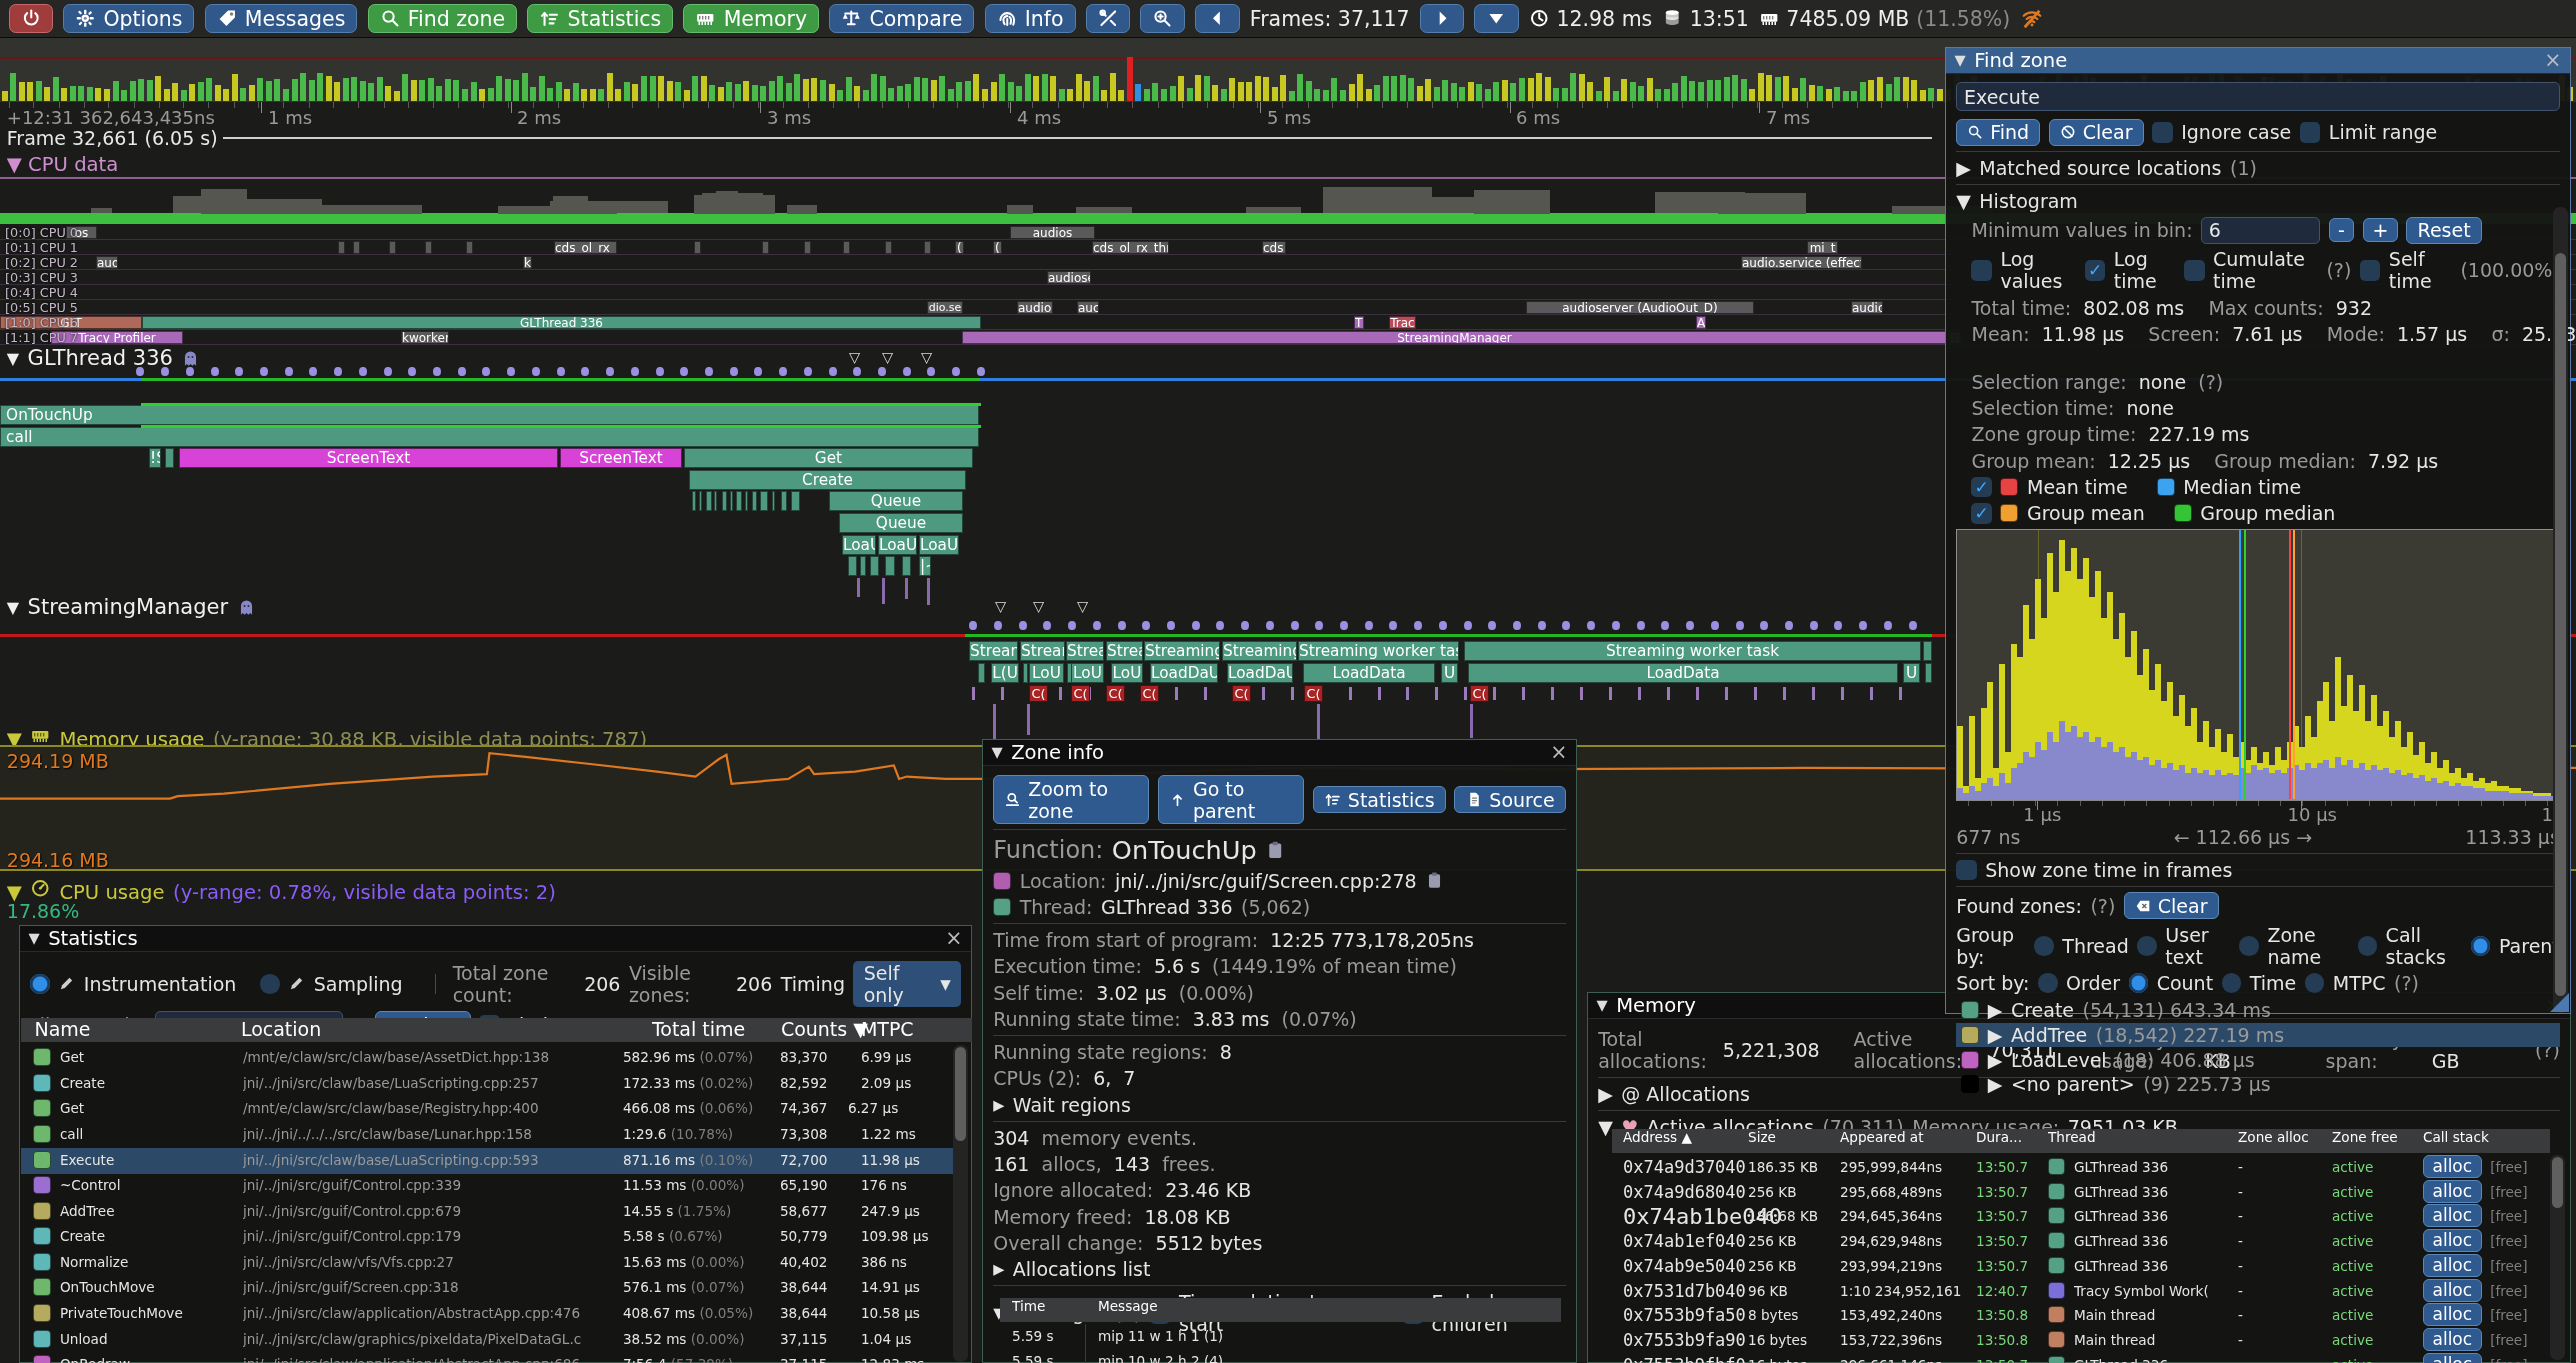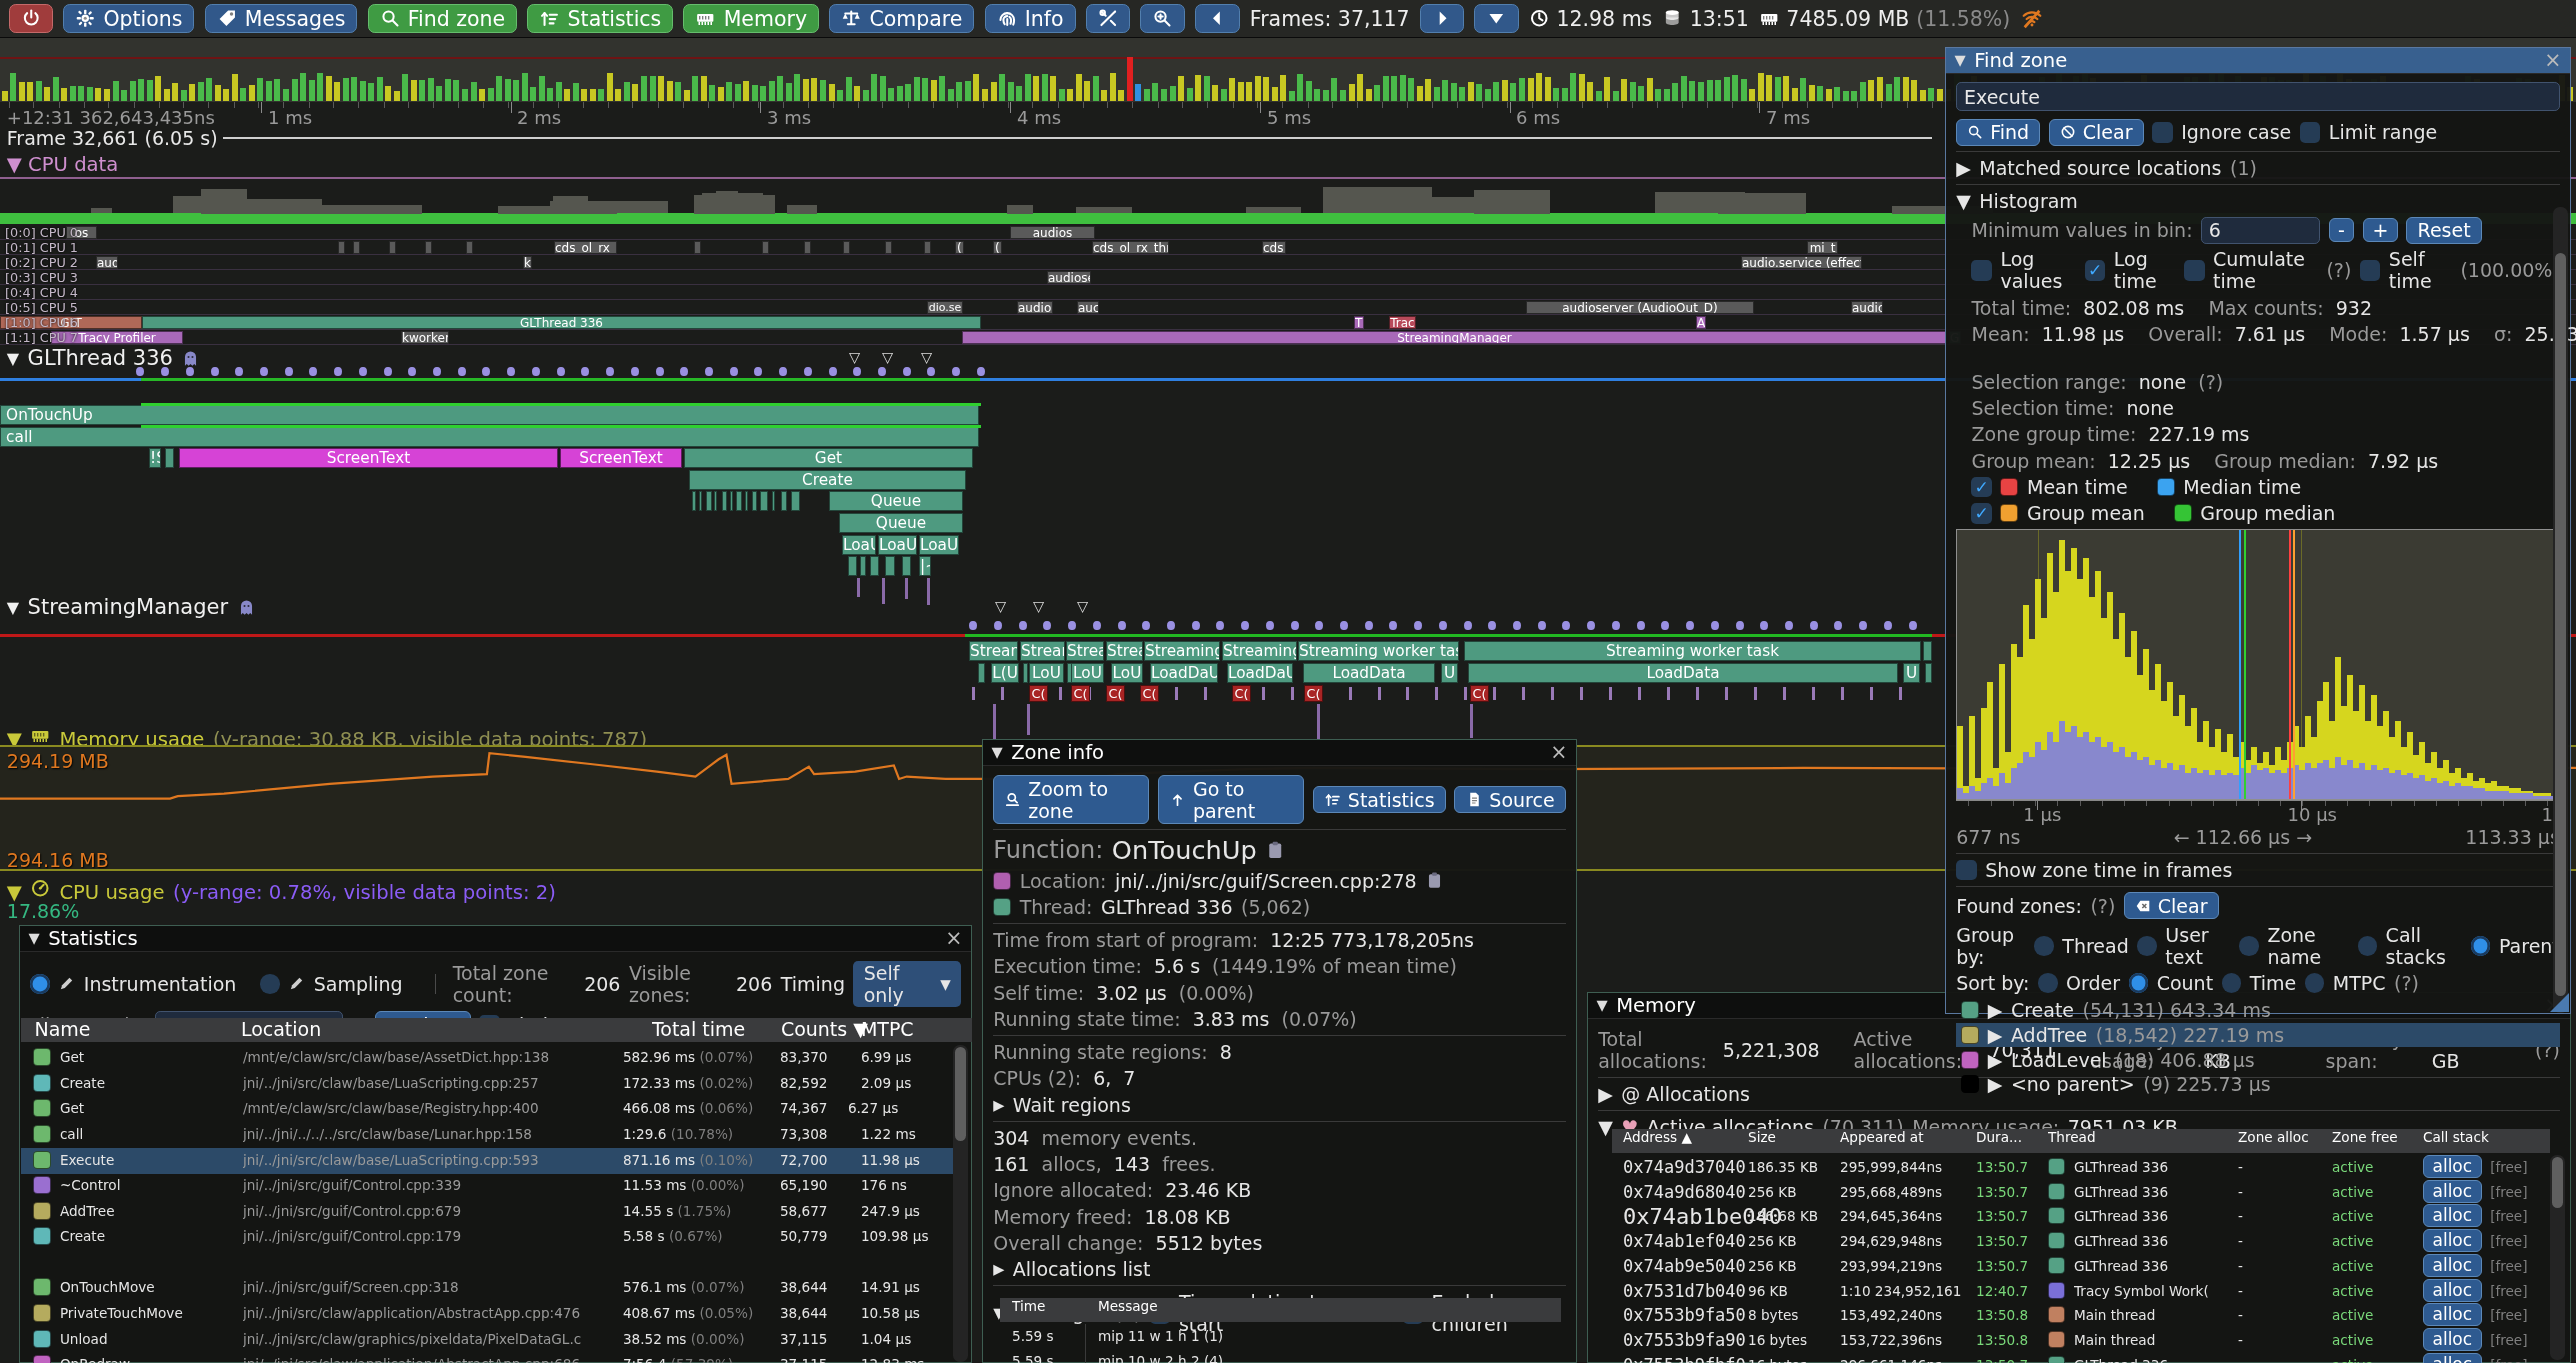--- a/index.html
+++ b/index.html
@@ -964,20 +964,28 @@
         <span class="cell" style="left: 840px;">247.9 µs</span>
       </div>
       <div class="trow" style="position: absolute; left: 0.9px; top: 298px; width: 938px; height: 25.6px;">
         <div class="swatch" style="position: absolute; left: 12px; top: 3.4px; width: 18px; height: 18px; background: rgb(95, 184, 184);"></div>
         <span class="cell" style="left: 39px;">Create</span>
         <span class="cell muted" style="left: 222px; width: 375px;">jni/../jni/src/guif/Control.cpp:179</span>
         <span class="cell" style="left: 602px;"><span>5.58 s</span><span class="dim"> (0.67%)</span></span>
         <span class="cell" style="left: 759px;">50,779</span>
         <span class="cell" style="left: 840px;">109.98 µs</span>
       </div>
+      <div class="trow" style="position: absolute; left: 0.9px; top: 324px; width: 938px; height: 25.6px;">
+        <div class="swatch" style="position: absolute; left: 12px; top: 3.4px; width: 18px; height: 18px; background: rgb(95, 184, 184);"></div>
+        <span class="cell" style="left: 39px;">Normalize</span>
+        <span class="cell muted" style="left: 222px; width: 375px;">jni/../jni/src/claw/vfs/Vfs.cpp:27</span>
+        <span class="cell" style="left: 602px;"><span>15.63 ms</span><span class="dim"> (0.00%)</span></span>
+        <span class="cell" style="left: 759px;">40,402</span>
+        <span class="cell" style="left: 840px;">386 ns</span>
+      </div>
       <div class="trow" style="position: absolute; left: 0.9px; top: 349px; width: 938px; height: 25.6px;">
         <div class="swatch" style="position: absolute; left: 12px; top: 3.4px; width: 18px; height: 18px; background: rgb(109, 184, 109);"></div>
         <span class="cell" style="left: 39px;">OnTouchMove</span>
         <span class="cell muted" style="left: 222px; width: 375px;">jni/../jni/src/guif/Screen.cpp:318</span>
         <span class="cell" style="left: 602px;"><span>576.1 ms</span><span class="dim"> (0.07%)</span></span>
         <span class="cell" style="left: 759px;">38,644</span>
         <span class="cell" style="left: 840px;">14.91 µs</span>
       </div>
       <div class="trow" style="position: absolute; left: 0.9px; top: 375px; width: 938px; height: 25.6px;">
         <div class="swatch" style="position: absolute; left: 12px; top: 3.4px; width: 18px; height: 18px; background: rgb(181, 171, 94);"></div>
@@ -1366,21 +1374,21 @@
           <span>Self time</span>
           <span class="muted">(100.00%)</span>
         </div><div class="frow" style="gap: 0px; padding-left: 15.3px;">
           <span class="muted" style="white-space: pre; margin-right: 0px;">Total time:  </span>
           <span style="white-space: pre; margin-right: 0px;">802.08 ms</span>
           <span class="muted" style="white-space: pre; margin-right: 0px;">    Max counts:  </span>
           <span style="white-space: pre; margin-right: 0px;">932</span>
         </div><div class="frow" style="gap: 0px; padding-left: 15.3px;">
           <span class="muted" style="white-space: pre; margin-right: 0px;">Mean:  </span>
           <span style="white-space: pre; margin-right: 0px;">11.98 µs</span>
-          <span class="muted" style="white-space: pre; margin-right: 0px;">    Overall:  </span>
+          <span class="muted" style="white-space: pre; margin-right: 0px;">    Screen:  </span>
           <span style="white-space: pre; margin-right: 0px;">7.61 µs</span>
           <span class="muted" style="white-space: pre; margin-right: 0px;">    Mode:  </span>
           <span style="white-space: pre; margin-right: 0px;">1.57 µs</span>
           <span class="muted" style="white-space: pre; margin-right: 0px;">    σ:  </span>
           <span style="white-space: pre; margin-right: 0px;">25.03 µs</span>
         </div><div class="frow" style="gap: 0px; padding-left: 15.3px; margin-top: 26px;">
           <span class="muted" style="white-space: pre; margin-right: 0px;">Selection range:  </span>
           <span style="white-space: pre; margin-right: 0px;">none</span>
           <span class="muted" style="white-space: pre; margin-right: 0px;">  (?)</span>
         </div><div class="frow" style="gap: 0px; padding-left: 15.3px;">

